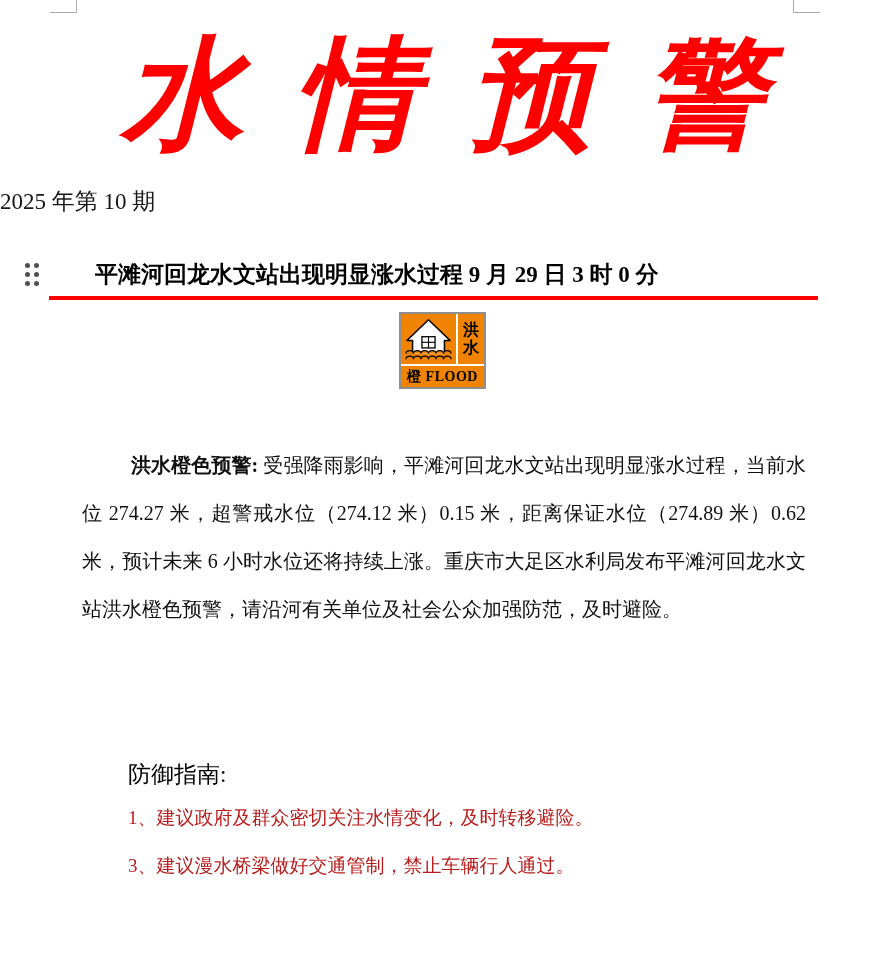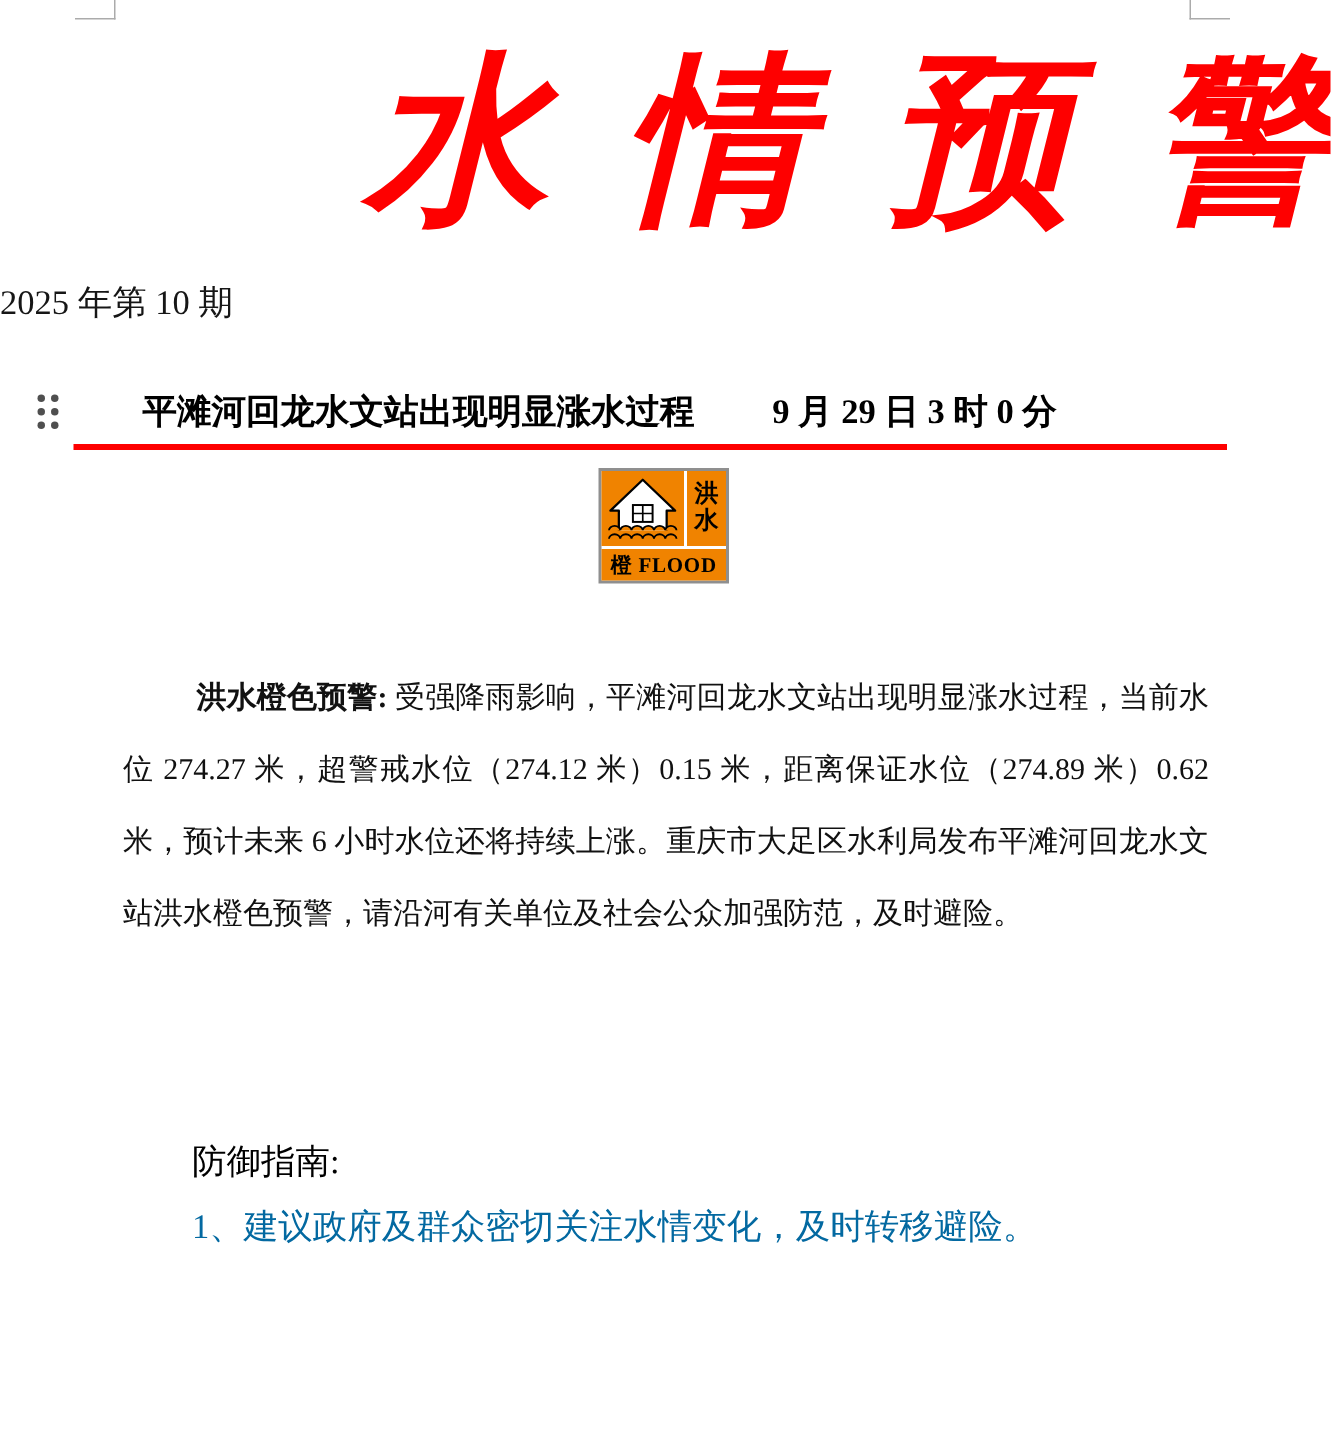--- a/index.html
+++ b/index.html
@@ -13,21 +13,21 @@
   }
 
   
   .corner-mark { position: absolute; top: 0; width: 27px; height: 13px; }
   .corner-mark.tl { left: 50px; border-right: 1px solid #ababab; border-bottom: 1px solid #ababab; }
   .corner-mark.tr { left: 793px; border-left: 1px solid #ababab; border-bottom: 1px solid #ababab; }
 
   
   .doc-title {
     position: absolute; top: 0; left: 0; width: 887px; height: 190px;
-    line-height: 190px; text-align: right;
+    line-height: 190px; text-align: center;
     color: #fe0000;
     font-size: 122px; font-weight: bold; font-style: italic;
     white-space: nowrap;
   }
   .doc-title .spread { letter-spacing: 52px; margin-right: -52px; }
 
   
   .issue-line {
     position: absolute; top: 186px; left: 0; width: 887px;
     font-size: 23px; line-height: 32px; color: #161616;
@@ -40,21 +40,21 @@
     column-gap: 4px; row-gap: 4px;
   }
   .drag-handle i { width: 5px; height: 5px; border-radius: 50%; background: #4f4f4f; display: block; }
 
   
   .header-row {
     position: absolute; left: 95px; top: 259px; width: 760px;
     font-size: 23px; font-weight: bold; color: #000;
     white-space: nowrap; line-height: 32px;
   }
-  .header-row .dt { margin-left: 46px; }
+  .header-row .dt { }
 
   
   .red-rule {
     position: absolute; left: 49px; top: 296px; width: 769px; height: 4px;
     background: #fe0000;
   }
 
   
   .flood-badge {
     position: absolute; left: 399px; top: 312px;
@@ -85,22 +85,22 @@
   }
   .body-par .lead { font-weight: bold; }
 
   
   .guide-heading {
     position: absolute; left: 82px; top: 758px; width: 724px;
     font-size: 23px; font-weight: normal; text-indent: 46px; line-height: 34px; color: #000;
   }
   .guide-list { position: absolute; left: 82px; top: 794px; width: 760px; }
   .guide-list .item {
-    font-size: 23px; line-height: 48px; text-indent: 46px;
-    white-space: nowrap; color: #0369a1;
+    font-size: 19px; line-height: 48px; text-indent: 46px;
+    white-space: nowrap; color: #b91c1c;
   }
 </style>
 </head>
 <body>
 
 <div class="corner-mark tl"></div>
 <div class="corner-mark tr"></div>
 
 <div class="doc-title">
   <span class="spread">水情预警</span>
@@ -143,13 +143,14 @@
   <div class="cell label">橙 FLOOD</div>
 </div>
 
 <div class="body-par">
   <span class="lead">洪水橙色预警:</span><span> 受强降雨影响，平滩河回龙水文站出现明显涨水过程，当前水位 274.27 米，超警戒水位（274.12 米）0.15 米，距离保证水位（274.89 米）0.62 米，预计未来 6 小时水位还将持续上涨。重庆市大足区水利局发布平滩河回龙水文站洪水橙色预警，请沿河有关单位及社会公众加强防范，及时避险。</span>
 </div>
 
 <div class="guide-heading">防御指南:</div>
 <div class="guide-list">
   <div class="item">1、建议政府及群众密切关注水情变化，及时转移避险。</div>
+  <div class="item">3、建议漫水桥梁做好交通管制，禁止车辆行人通过。</div>
 </div>
 
 </body></html>

